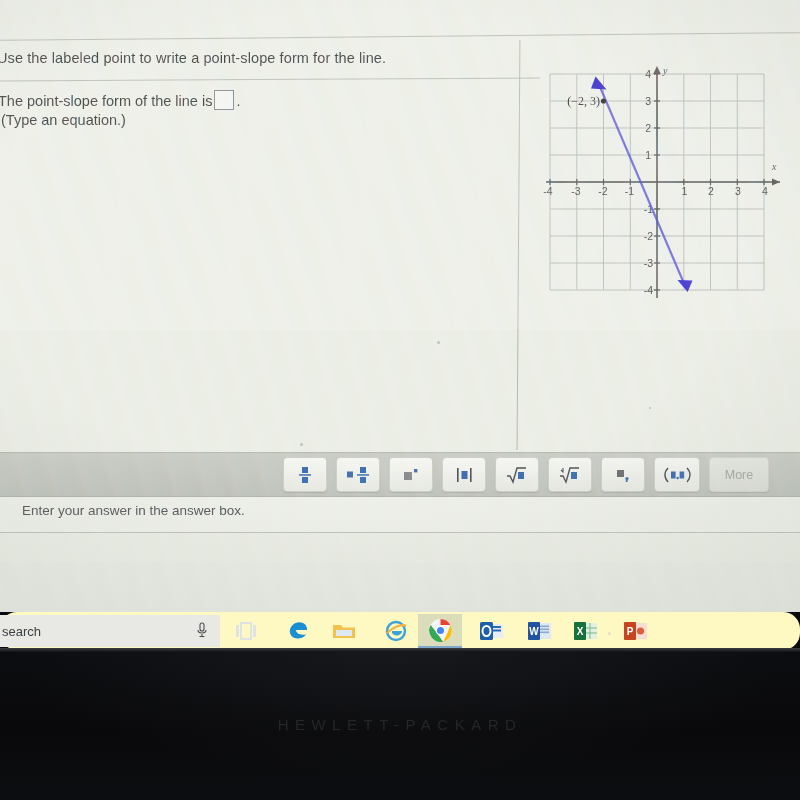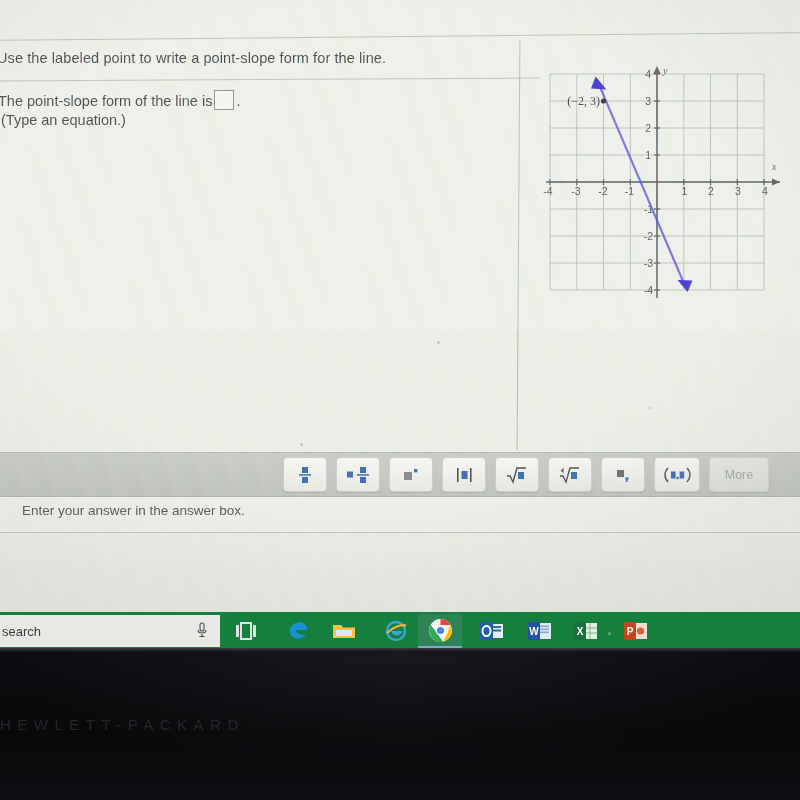--- a/index.html
+++ b/index.html
@@ -155,22 +155,23 @@
 
   
   #bottombar {
     position: absolute; left: 0; top: 562px; width: 800px; height: 50px;
     background: #e7eae2;
   }
 
   
   #taskbar {
     position: absolute; left: 0; top: 612px; width: 800px; height: 38px;
-    background: #15803d;
+    background: #fef9c3;
     z-index: 20;
+    border-radius: 17px;
   }
   #searchbox {
     position: absolute; left: -40px; top: 3px;
     width: 260px; height: 32px;
     background: #e8e9e4;
     display: flex; align-items: center;
     padding: 0 8px 0 42px;
     font-size: 13px; color: #3b4042;
   }
   #mic-icon { position: absolute; right: 12px; top: 7px; }
@@ -186,21 +187,21 @@
   }
 
   
   #bezel {
     position: absolute; left: 0; top: 650px; width: 800px; height: 150px;
     background: linear-gradient(#0c0d10, #09090b 55%, #0d0e11);
     z-index: 30;
   }
   #hp-logo {
     position: absolute; width: 100%; top: 66px;
-    text-align: left;
+    text-align: center;
     font-size: 15px;
     letter-spacing: 6.5px;
     color: #24262a;
     font-family: "Liberation Sans", sans-serif;
   }
   #bezel-sheen {
     position: absolute; left: 0; top: 0; width: 800px; height: 150px;
     background: radial-gradient(ellipse 70% 120% at 50% 0%,
       rgba(120,130,145,.10), rgba(0,0,0,0) 70%);
   }

